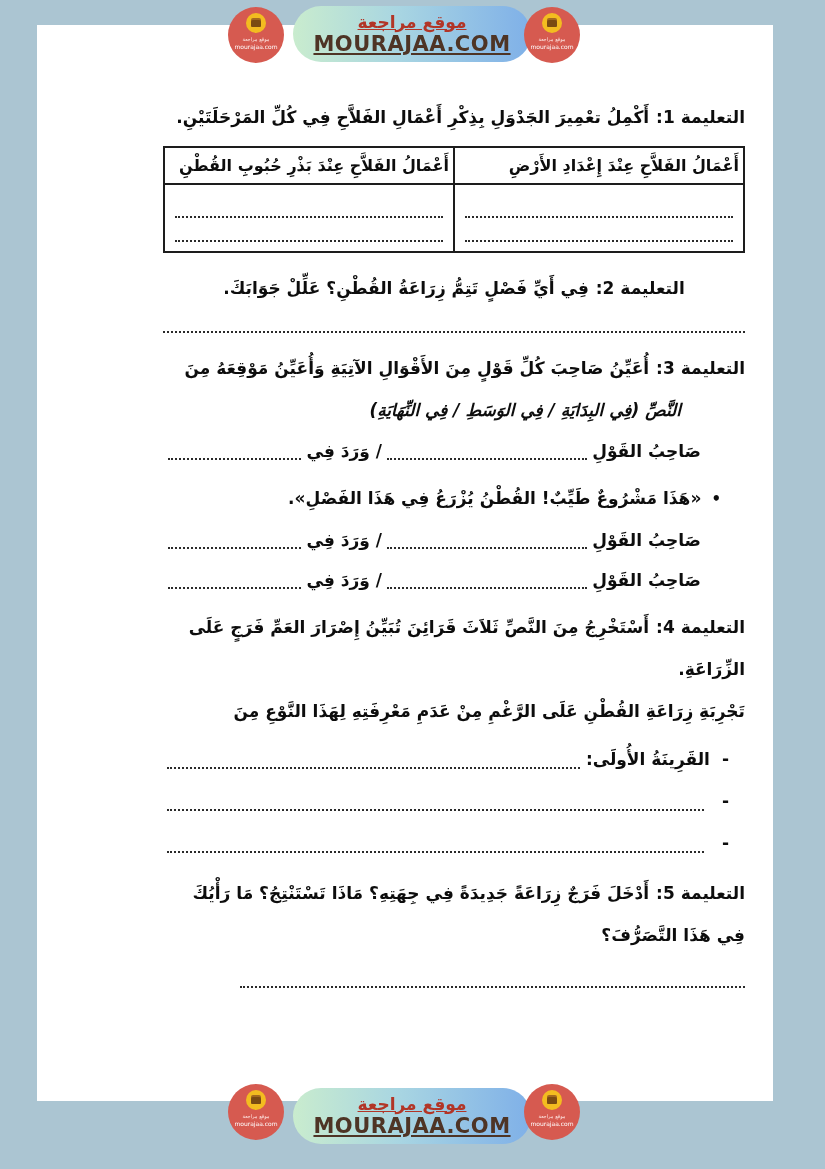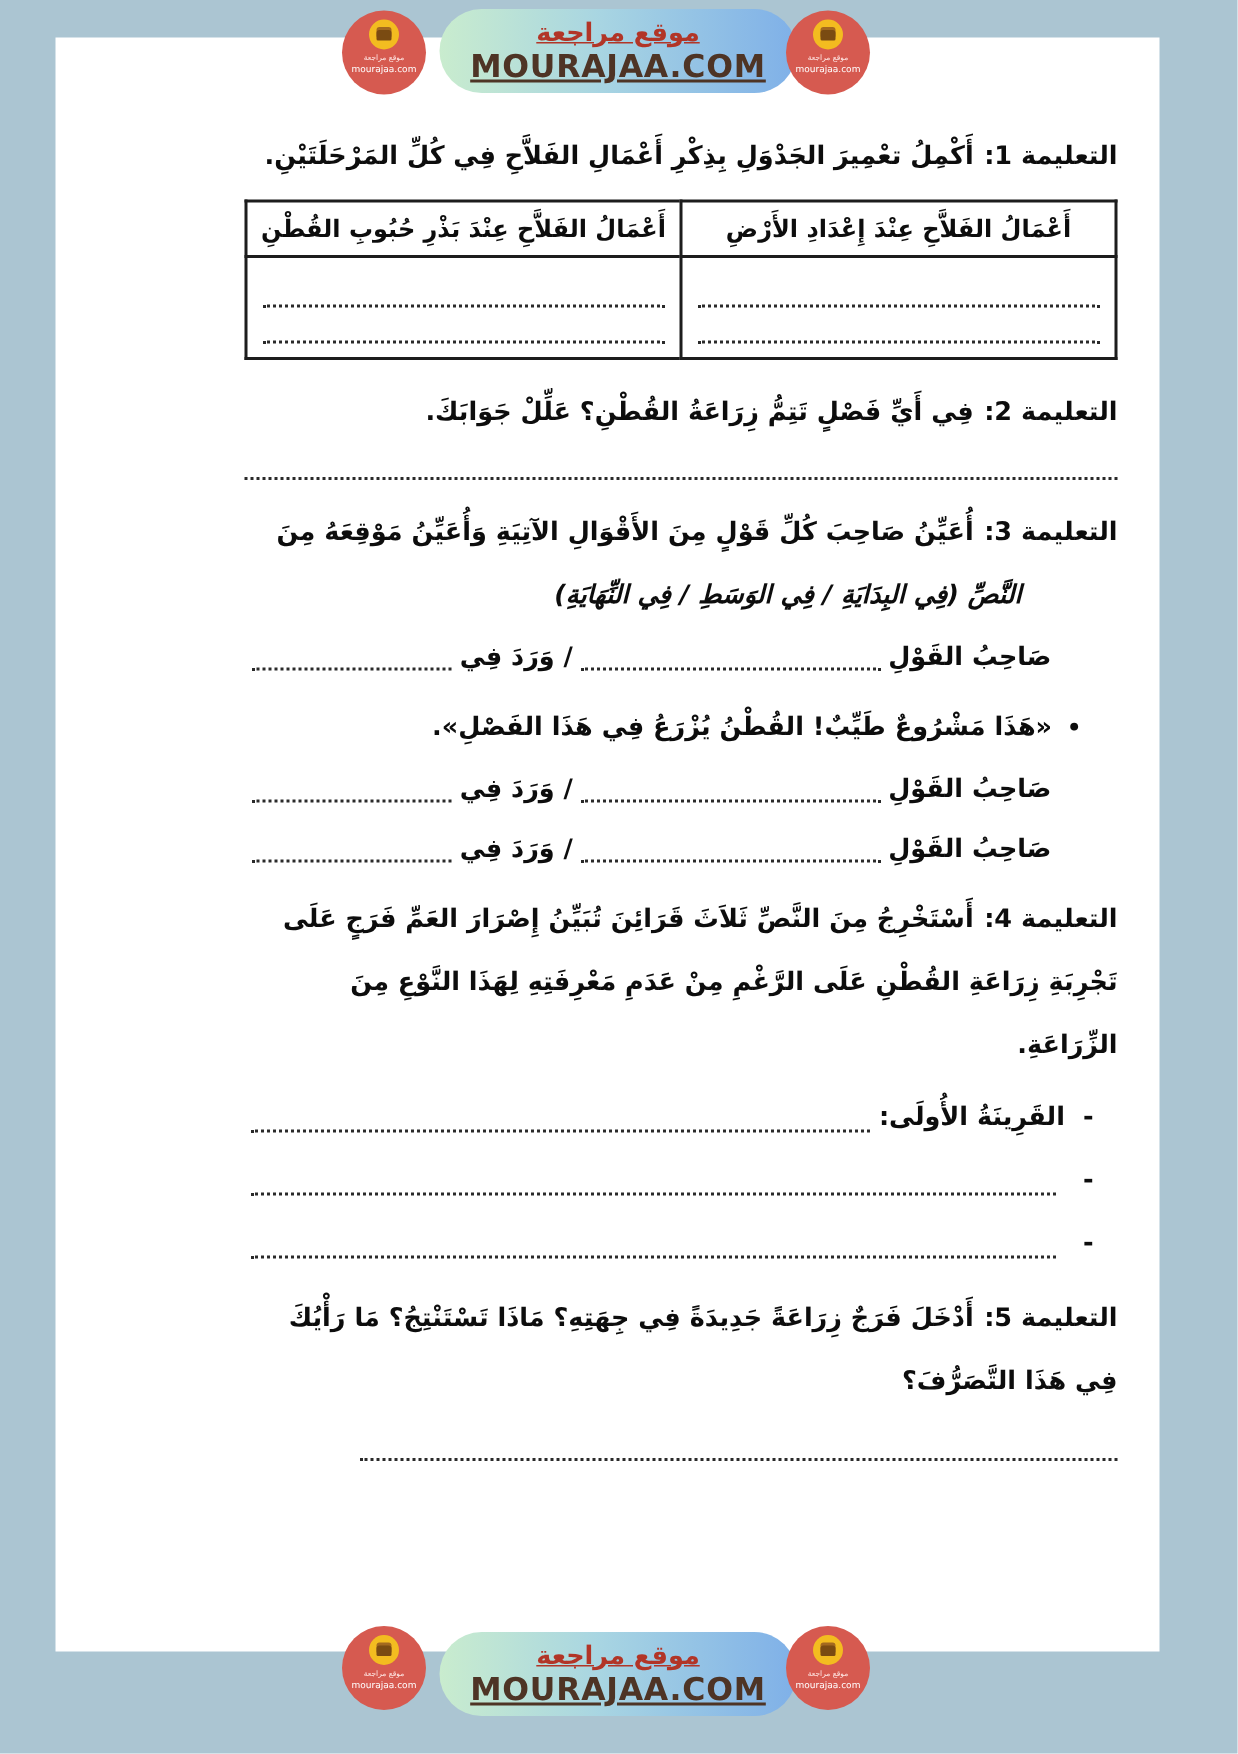--- a/index.html
+++ b/index.html
@@ -41,56 +41,56 @@
   .badge-yellow {
     width:20px; height:20px; border-radius:50%; background:#f3bc20;
     margin-top:6px; display:flex; align-items:center; justify-content:center;
   }
   .badge-glyph { width:10px; height:7px; background:#7a4b12; border-radius:2px 2px 1px 1px;
     box-shadow:0 -2px 0 0 #a3691f; }
   .badge-t1 { color:#ffe9e6; font-size:5px; line-height:7px; margin-top:3px; }
   .badge-t2 { color:#ffffff; font-size:6px; line-height:7px; }
   
   .content {
-    position:absolute; left:163px; top:83px; width:582px;
+    position:absolute; left:163px; top:96px; width:582px;
     direction:rtl; text-align:right; color:#0d0d0d; font-weight:bold;
     font-size:17px;
   }
   .line { line-height:42px; white-space:nowrap; }
   .tlabel { margin-left:7px; }
   .indent2 { padding-right:64px;font-style:italic; }
   .dotline { border-bottom:2px dotted #2a2a2a; height:16px; margin-bottom:14px; }
   .dotline.short { width:505px; margin-right:0; margin-left:77px; }
   
   .ans-table {
     width:100%; border-collapse:collapse; table-layout:fixed;
     margin-top:8px; direction:rtl;
   }
   .ans-table th {
     border:2px solid #1d1d1d; font-size:16px; font-weight:bold;
-    padding:8px 4px; text-align:center;
+    padding:8px 4px; 
   }
   .ans-table td { border:2px solid #1d1d1d; height:58px; padding:4px 10px; vertical-align:middle; }
   .cell-dots { border-bottom:2px dotted #2a2a2a; height:22px; }
   
   .quote-line { padding-right:24px; line-height:42px; white-space:nowrap; }
   .bullet { margin-left:10px; font-size:15px; }
   .owner-line {
     display:flex; align-items:flex-end; padding-right:44px; line-height:40px;
     white-space:nowrap;
   }
   .owner-line .dots { border-bottom:2px dotted #2a2a2a; margin:0 5px 11px 5px; }
   .dots.d1 { flex-grow:1.5; }
   .dots.d2 { flex-grow:1; }
   
   .clue-line { display:flex; align-items:flex-end; padding-right:16px; line-height:42px; white-space:nowrap; }
   .dash { margin-left:12px; }
   .clue-line .dots { flex-grow:1; border-bottom:2px dotted #2a2a2a; margin:0 6px 11px 4px; }
   .mt6{margin-top:6px;} .mt8{margin-top:8px;}
-  .mt14{margin-top:14px;}
+  .mt14{margin-top:14px;text-align:center;}
   .final-dots { margin-top:14px; }
 </style>
 </head>
 <body>
 
 <div class="page"></div>
 
 <div class="badge hdr l">
   <div class="badge-yellow">
       <div class="badge-glyph"></div>
@@ -157,22 +157,22 @@
   </div>
 
   <div class="owner-line">
     <span>صَاحِبُ القَوْلِ</span>
     <span class="dots d1"></span>
     <span>/ وَرَدَ فِي</span>
     <span class="dots d2"></span>
   </div>
 
   <div class="line mt6"><span class="tlabel">التعليمة 4:</span><span>أَسْتَخْرِجُ مِنَ النَّصِّ ثَلاَثَ قَرَائِنَ تُبَيِّنُ إِصْرَارَ العَمِّ فَرَجٍ عَلَى</span></div>
+  <div class="line">الزِّرَاعَةِ.</div>
   <div class="line">تَجْرِبَةِ زِرَاعَةِ القُطْنِ عَلَى الرَّغْمِ مِنْ عَدَمِ مَعْرِفَتِهِ لِهَذَا النَّوْعِ مِنَ</div>
-  <div class="line">الزِّرَاعَةِ.</div>
 
   <div class="clue-line mt6">
     <span class="dash">-</span>
     <span>القَرِينَةُ الأُولَى:</span>
     <span class="dots"></span>
   </div>
   <div class="clue-line">
     <span class="dash">-</span>
     <span class="dots"></span>
   </div>

